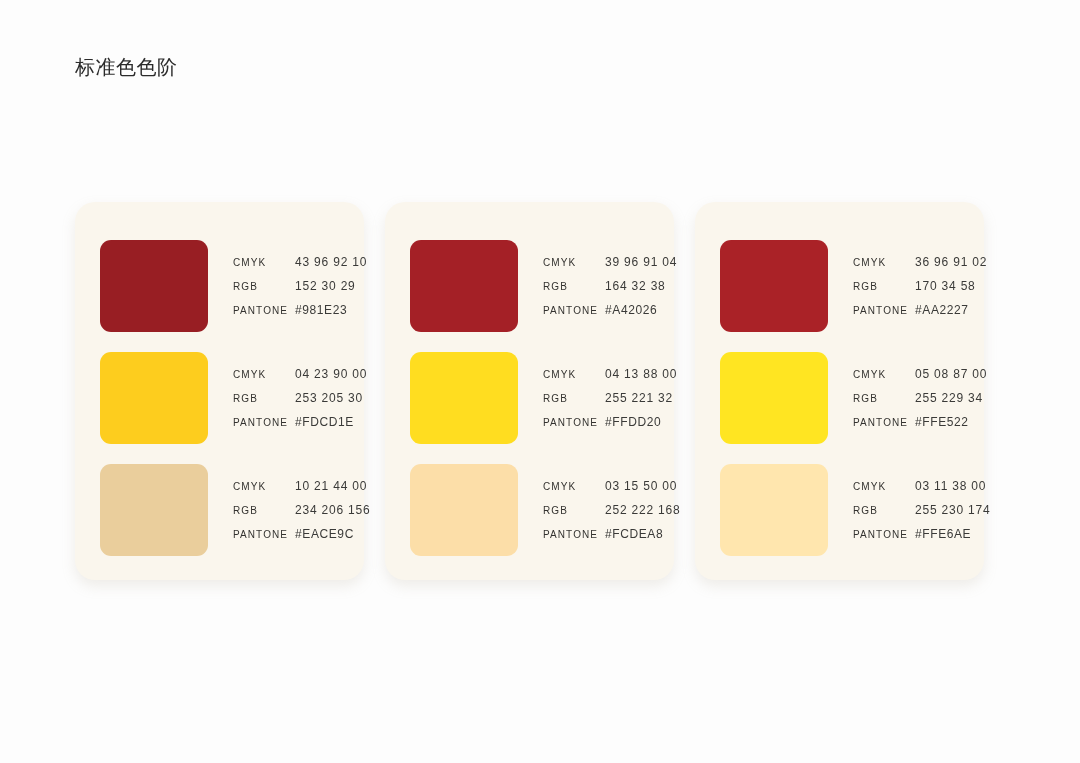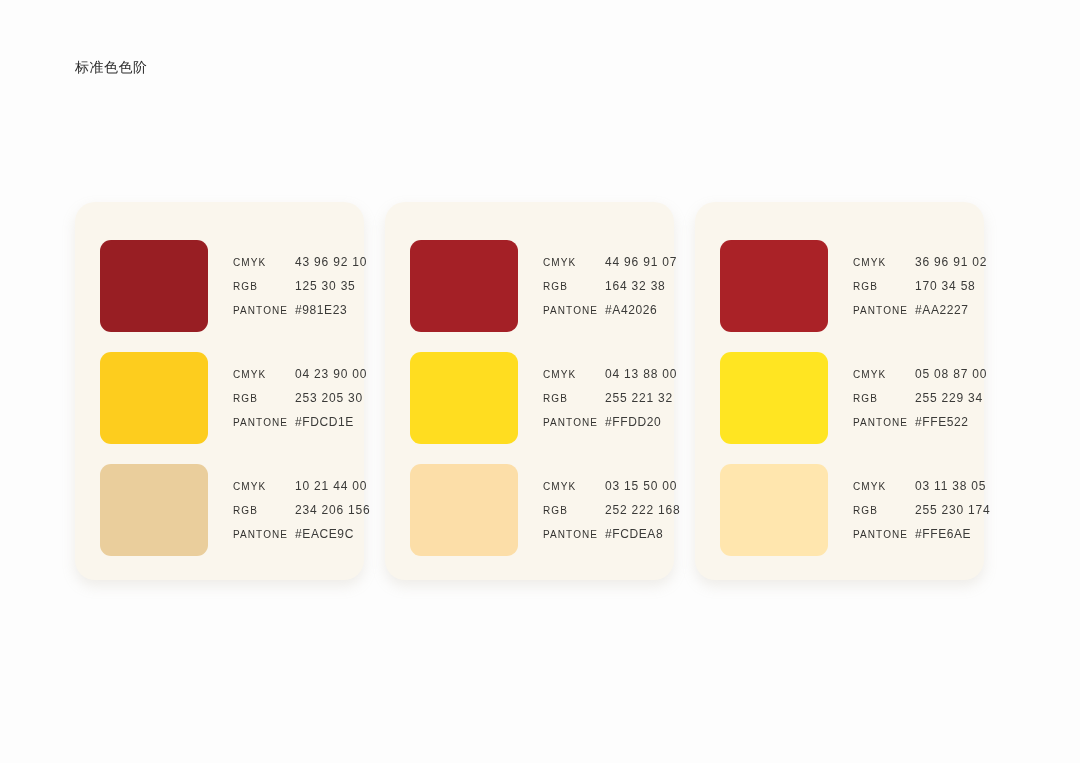--- a/index.html
+++ b/index.html
@@ -11,21 +11,21 @@
     height: 763px;
     background: #fdfdfd;
     font-family: "Liberation Sans", "DejaVu Sans", sans-serif;
     overflow: hidden;
     position: relative;
   }
   #page-title {
     position: absolute;
     left: 75px;
     top: 56px;
-    font-size: 14px;
+    font-size: 20px;
     color: #2b2b2b;
     letter-spacing: 0.5px;
     font-weight: 400;
     line-height: 22px;
   }
   #palette-board {
     position: absolute;
     left: 75px;
     top: 202px;
     width: 909px;
@@ -99,21 +99,21 @@
     <div class="palette-card">
       <div class="swatch-row">
         <div class="swatch-chip" style="background: rgb(152, 30, 35);"></div>
         <div class="swatch-specs">
           <div class="spec-line">
             <span class="spec-label">CMYK</span>
             <span class="spec-value num-cmyk">43 96 92 10</span>
           </div>
           <div class="spec-line">
             <span class="spec-label">RGB</span>
-            <span class="spec-value num-rgb">125  30  35</span>
+            <span class="spec-value num-rgb">152  30  29</span>
           </div>
           <div class="spec-line">
             <span class="spec-label">PANTONE</span>
             <span class="spec-value num-pantone">#981E23</span>
           </div>
         </div>
       </div>
       <div class="swatch-row">
         <div class="swatch-chip" style="background: rgb(253, 205, 30);"></div>
         <div class="swatch-specs">
@@ -148,21 +148,21 @@
           </div>
         </div>
       </div>
     </div>
     <div class="palette-card">
       <div class="swatch-row">
         <div class="swatch-chip" style="background: rgb(164, 32, 38);"></div>
         <div class="swatch-specs">
           <div class="spec-line">
             <span class="spec-label">CMYK</span>
-            <span class="spec-value num-cmyk">44 96 91 07</span>
+            <span class="spec-value num-cmyk">39 96 91 04</span>
           </div>
           <div class="spec-line">
             <span class="spec-label">RGB</span>
             <span class="spec-value num-rgb">164  32  38</span>
           </div>
           <div class="spec-line">
             <span class="spec-label">PANTONE</span>
             <span class="spec-value num-pantone">#A42026</span>
           </div>
         </div>
@@ -235,21 +235,21 @@
             <span class="spec-label">PANTONE</span>
             <span class="spec-value num-pantone">#FFE522</span>
           </div>
         </div>
       </div>
       <div class="swatch-row">
         <div class="swatch-chip" style="background: rgb(255, 230, 174);"></div>
         <div class="swatch-specs">
           <div class="spec-line">
             <span class="spec-label">CMYK</span>
-            <span class="spec-value num-cmyk">03 11 38 05</span>
+            <span class="spec-value num-cmyk">03 11 38 00</span>
           </div>
           <div class="spec-line">
             <span class="spec-label">RGB</span>
             <span class="spec-value num-rgb">255 230 174</span>
           </div>
           <div class="spec-line">
             <span class="spec-label">PANTONE</span>
             <span class="spec-value num-pantone">#FFE6AE</span>
           </div>
         </div>

